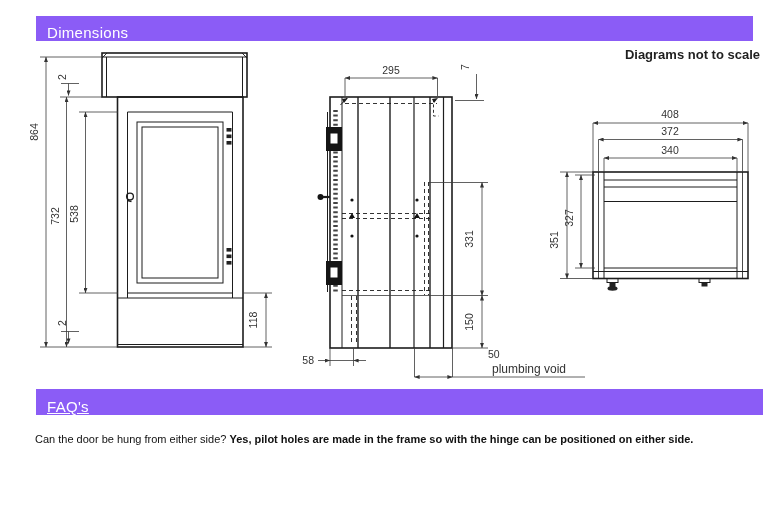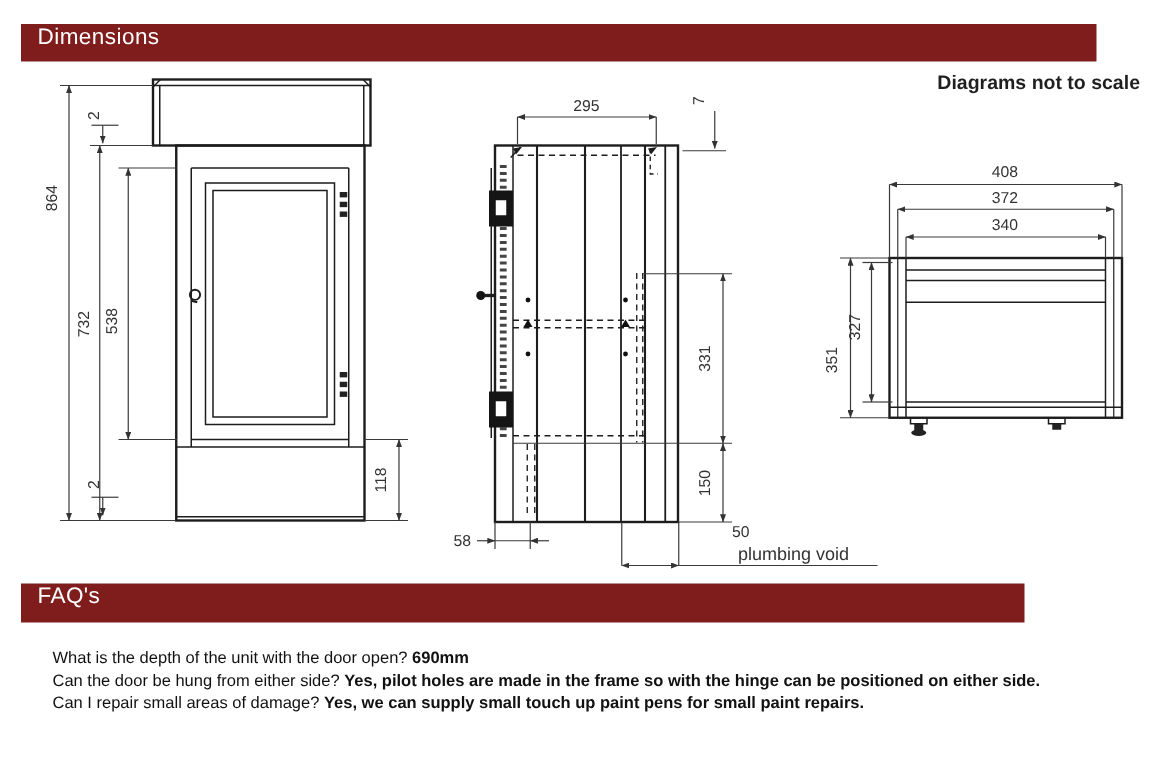--- a/index.html
+++ b/index.html
@@ -1,22 +1,22 @@
 <!DOCTYPE html>
 <html><head>
 <meta charset="utf-8">
 <style>
   html,body{margin:0;padding:0;background:#fff;}
   body{width:768px;height:520px;position:relative;overflow:hidden;
        font-family:"Liberation Sans", sans-serif;-webkit-font-smoothing:antialiased;}
-  .bar{position:absolute;left:14px;background:#7f1d1d;color:#fff;
-       font-size:15px;letter-spacing:.3px;display:flex;align-items:flex-start;
+  .bar{position:absolute;left:36px;background:#8b5cf6;color:#fff;
+       font-size:15px;letter-spacing:.3px;display:flex;align-items:flex-end;
        padding-left:11px;box-sizing:border-box;}
   #dim-bar{top:16px;width:717px;height:25px;}
-  #faq-bar{top:389px;width:669px;height:26px;}
+  #faq-bar{top:389px;width:727px;height:26px;text-decoration:underline;}
   #disclaimer{position:absolute;top:50px;right:8px;width:160px;text-align:right;
        font-size:13px;font-weight:600;color:#1f1f1f;line-height:10.5px;}
   #drawing{position:absolute;top:0;left:0;}
   #faq-list{position:absolute;top:432px;left:35px;width:715px;
        font-size:11px;color:#111;line-height:15px;}
   #faq-list .a{font-weight:700;}
   svg text{font-family:"Liberation Sans", sans-serif;font-size:10.5px;fill:#333;}
 </style>
 </head>
 <body>
@@ -232,24 +232,16 @@
     <text x="573" y="218" text-anchor="middle" transform="rotate(-90 573 218)">327</text>
   </g>
 </svg>
 
 <div id="faq-bar" class="bar">
   <span>FAQ's</span>
 </div>
 
 <div id="faq-list">
   <div>
-    <span class="q">What is the depth of the unit with the door open?</span>
-    <span class="a">690mm</span>
-  </div>
-  <div>
     <span class="q">Can the door be hung from either side?</span>
     <span class="a">Yes, pilot holes are made in the frame so with the hinge can be positioned on either side.</span>
   </div>
-  <div>
-    <span class="q">Can I repair small areas of damage?</span>
-    <span class="a">Yes, we can supply small touch up paint pens for small paint repairs.</span>
-  </div>
 </div>
 
 </body></html>

